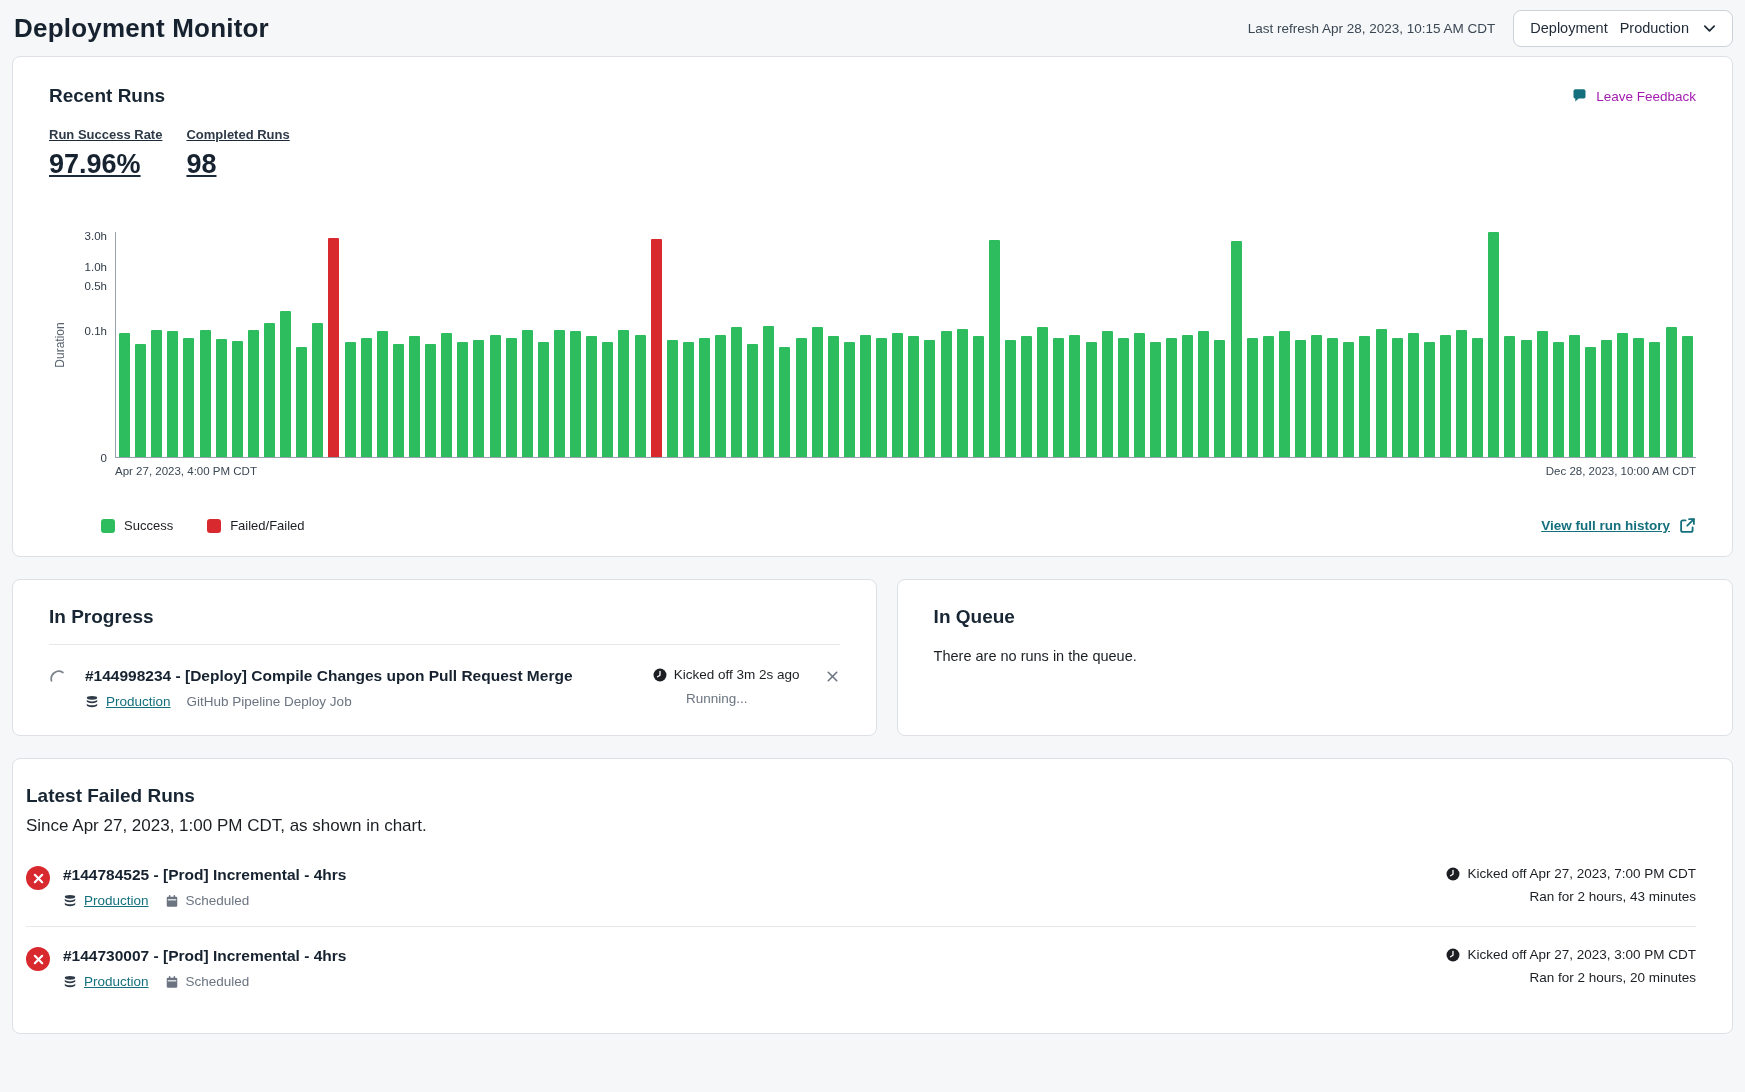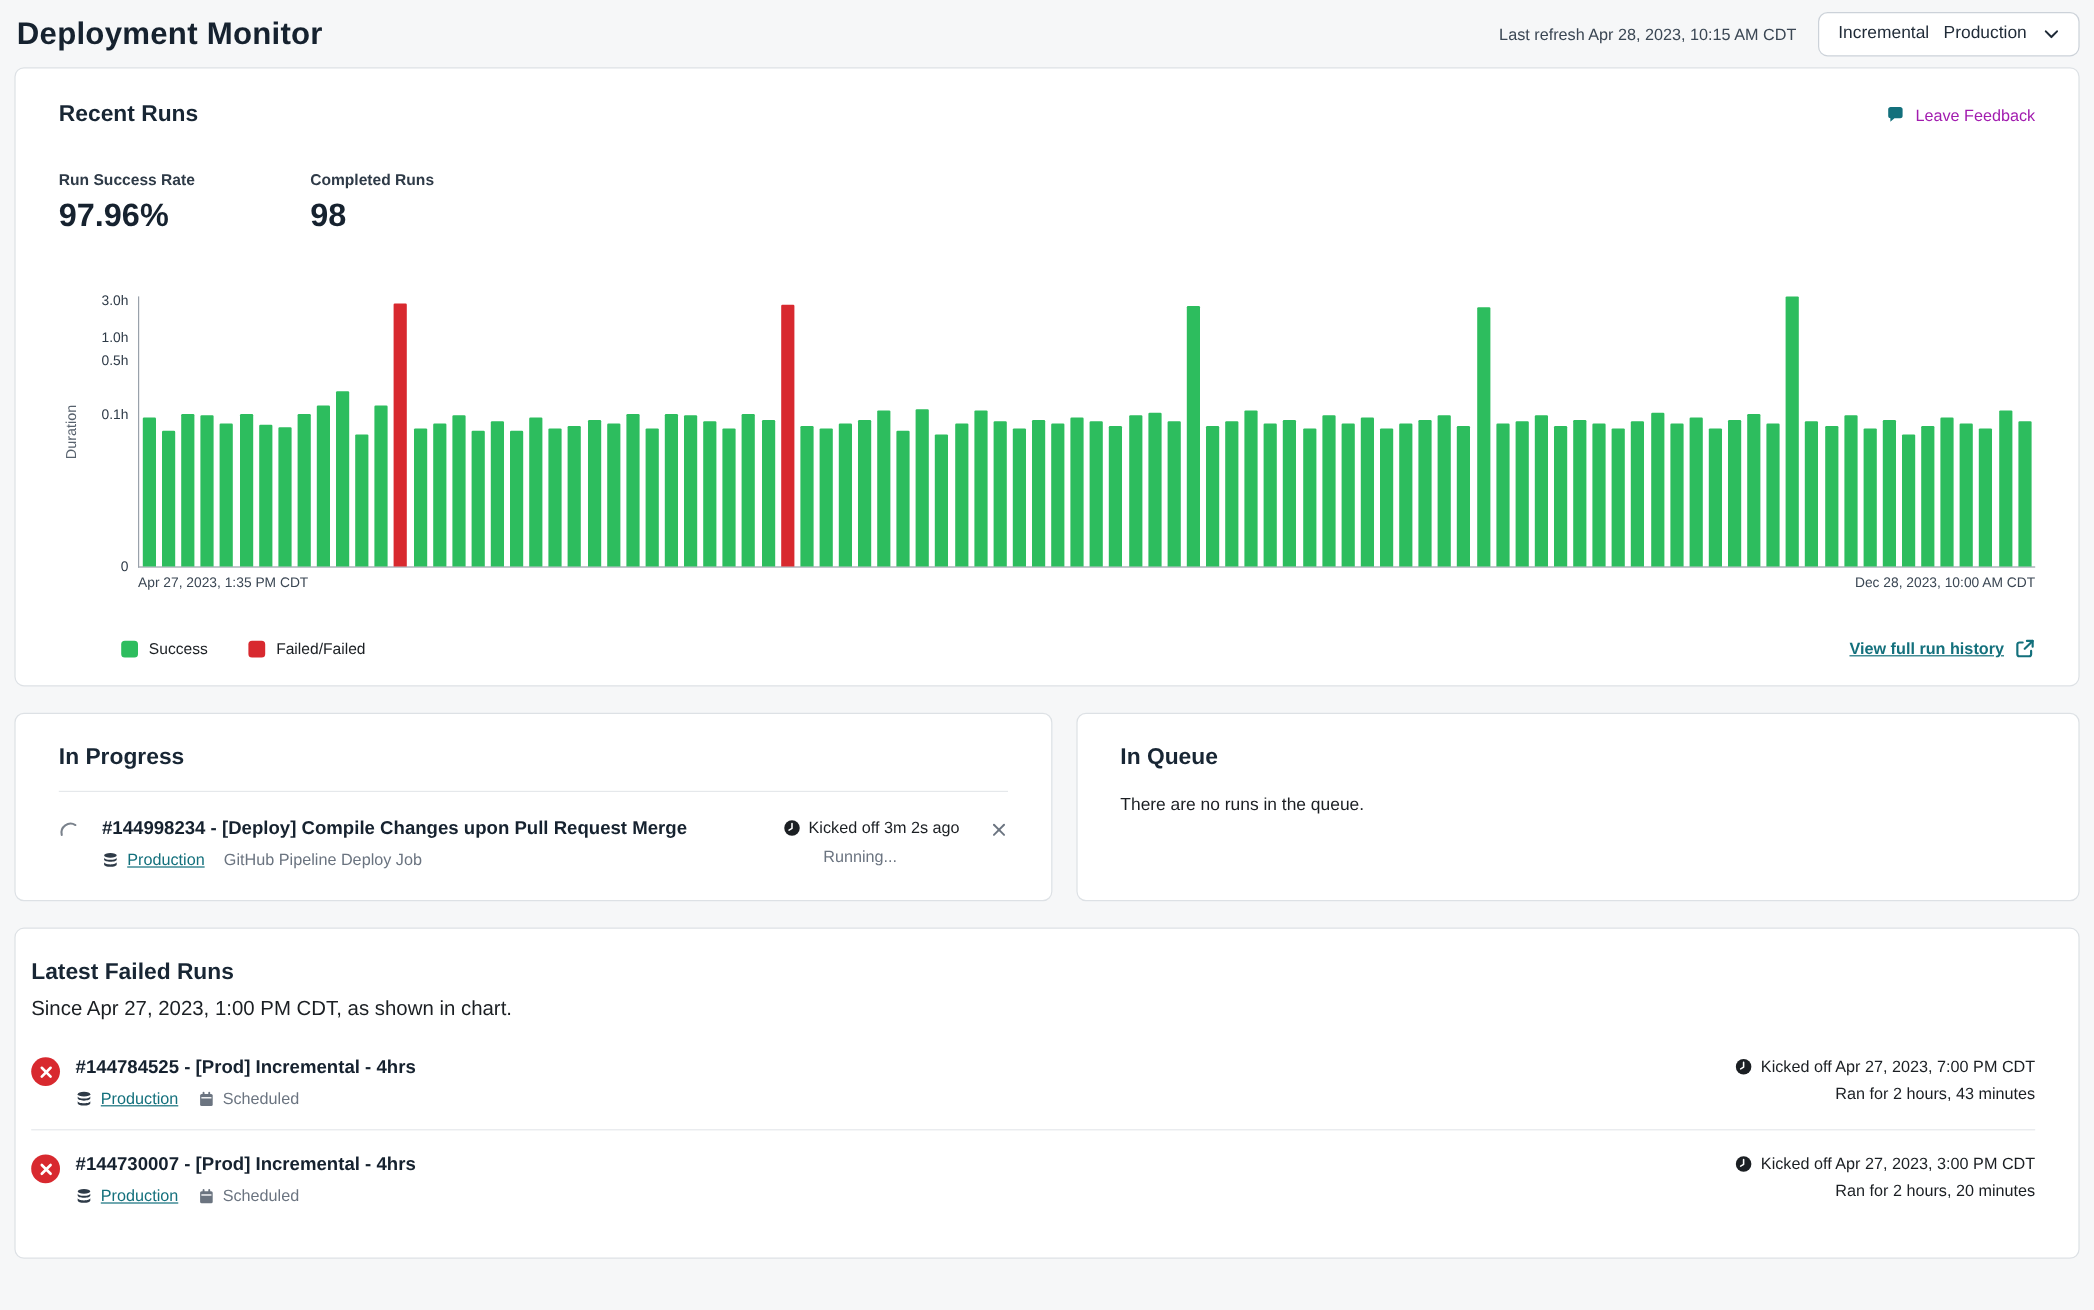--- a/index.html
+++ b/index.html
@@ -34,21 +34,21 @@
     margin:0 12px;
   }
   .card-pad { padding:26px 36px; }
   h2.card-title { font-size:19px; font-weight:700; color:#182634; }
 
   
   .recent-runs { padding:28px 36px 22px; }
   .rr-head { display:flex; align-items:center; justify-content:space-between; }
   .feedback-link { display:flex; align-items:center; gap:8px; color:#a21caf;
     font-size:13.5px; text-decoration:none; cursor:pointer; }
-  .stats { display:flex; gap:96px; margin-top:35px; }
+  .stats { display:flex; gap:24px; margin-top:20px;text-decoration:underline; }
   .stat-label { font-size:13px; font-weight:700; color:#2e3a47; }
   .stat-value { font-size:27px; font-weight:700; color:#16222f; margin-top:7px; }
 
   .chart-wrap { margin-top:52px; }
   .chart { display:flex; }
   .chart-ylabel { width:22px; display:flex; align-items:center; justify-content:center; }
   .chart-ylabel span {
     transform:rotate(-90deg); white-space:nowrap;
     font-size:12px; color:#57616d;
   }
@@ -127,21 +127,21 @@
 </head>
 <body>
 
 <div class="page">
 
   <div class="topbar">
     <div class="page-title">Deployment Monitor</div>
     <div class="topbar-right">
       <span class="last-refresh">Last refresh Apr 28, 2023, 10:15 AM CDT</span>
       <button class="env-dropdown">
-        <span>Incremental</span>
+        <span>Deployment</span>
         <span>Production</span>
         <span class="chev">
           <svg width="17" height="17" viewBox="0 0 20 20">
               <path d="M4.5 7.2 L10 12.8 L15.5 7.2" fill="none" stroke="#1f2a37" stroke-width="2" stroke-linecap="round" stroke-linejoin="round"></path>
             </svg>
         </span>
       </button>
     </div>
   </div>
 
@@ -278,21 +278,21 @@
               <div class="bar" style="height: 117.04px; background: rgb(45, 189, 94);"></div>
               <div class="bar" style="height: 124.058px; background: rgb(45, 189, 94);"></div>
               <div class="bar" style="height: 118.966px; background: rgb(45, 189, 94);"></div>
               <div class="bar" style="height: 114.97px; background: rgb(45, 189, 94);"></div>
               <div class="bar" style="height: 129.662px; background: rgb(45, 189, 94);"></div>
               <div class="bar" style="height: 120.769px; background: rgb(45, 189, 94);"></div>
             </div>
         </div>
       </div>
       <div class="chart-xlabels">
-        <span>Apr 27, 2023, 1:35 PM CDT</span>
+        <span>Apr 27, 2023, 4:00 PM CDT</span>
         <span>Dec 28, 2023, 10:00 AM CDT</span>
       </div>
     </div>
 
     <div class="chart-footer">
       <div class="legend">
         <div class="legend-item">
           <span class="legend-swatch" style="background: rgb(45, 189, 94);"></span>
           <span>Success</span>
         </div>

